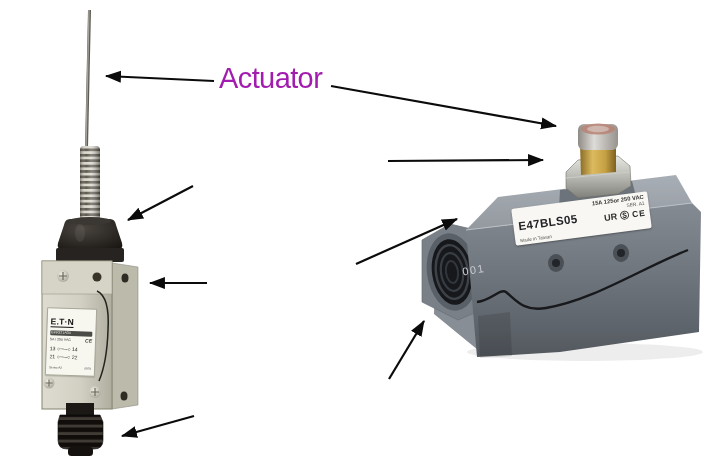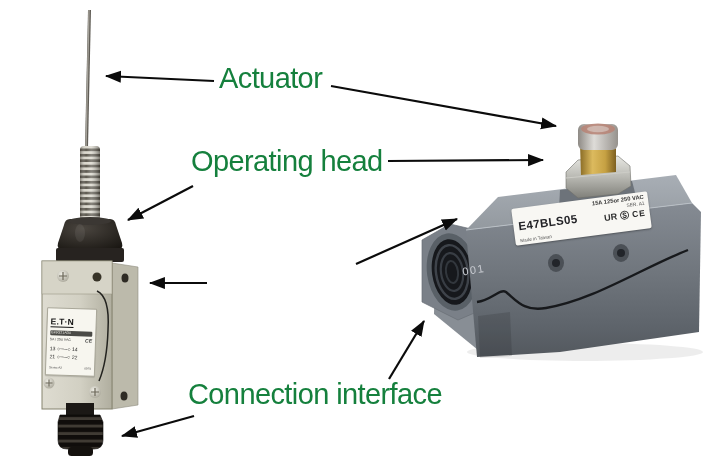--- a/index.html
+++ b/index.html
@@ -2,21 +2,21 @@
 <html><head>
 <meta charset="utf-8">
 <style>
   html,body{margin:0;padding:0;background:#fff;}
   .canvas{
     position:relative;width:726px;height:458px;background:#ffffff;overflow:hidden;
     font-family:"Liberation Sans", sans-serif;
   }
   .canvas svg{position:absolute;left:0;top:0;}
   .diagram-label{
-    position:absolute;color:#15803d;font-size:29px;font-weight:400;
+    position:absolute;color:#a21caf;font-size:29px;font-weight:400;
     letter-spacing:-0.6px;white-space:nowrap;line-height:1;
   }
   .lbl-actuator{left:219px;top:64px;}
   .lbl-operating{left:191px;top:147px;}
   .lbl-switchbody{left:216px;top:262px;}
   .lbl-connection{left:188px;top:380px;}
 
   
   .lsw-label{
     position:absolute;left:46px;top:308px;width:50px;height:68px;
@@ -204,22 +204,20 @@
       <line x1="388" y1="161" x2="543" y2="160" marker-end="url(#ah)"></line>
       <line x1="193" y1="186" x2="128" y2="220" marker-end="url(#ah)"></line>
       <line x1="207" y1="283" x2="150" y2="283" marker-end="url(#ah)"></line>
       <line x1="356" y1="264" x2="457" y2="219" marker-end="url(#ah)"></line>
       <line x1="194" y1="416" x2="122" y2="436" marker-end="url(#ah)"></line>
       <line x1="389" y1="379" x2="424" y2="321" marker-end="url(#ah)"></line>
     </g>
   </svg>
 
   <div class="diagram-label lbl-actuator">Actuator</div>
-  <div class="diagram-label lbl-operating">Operating head</div>
-  <div class="diagram-label lbl-connection">Connection interface</div>
 
   <div class="lsw-label">
     <span class="lsw-brand">E.T·N</span>
     <div class="lsw-pn">E49G21AD0</div>
     <div class="lsw-rating-row">
       <span>5A / 250 VAC</span>
       <span class="lsw-ce">CE</span>
     </div>
     <div class="lsw-contacts">
       <div>13 ○──○ 14</div>

